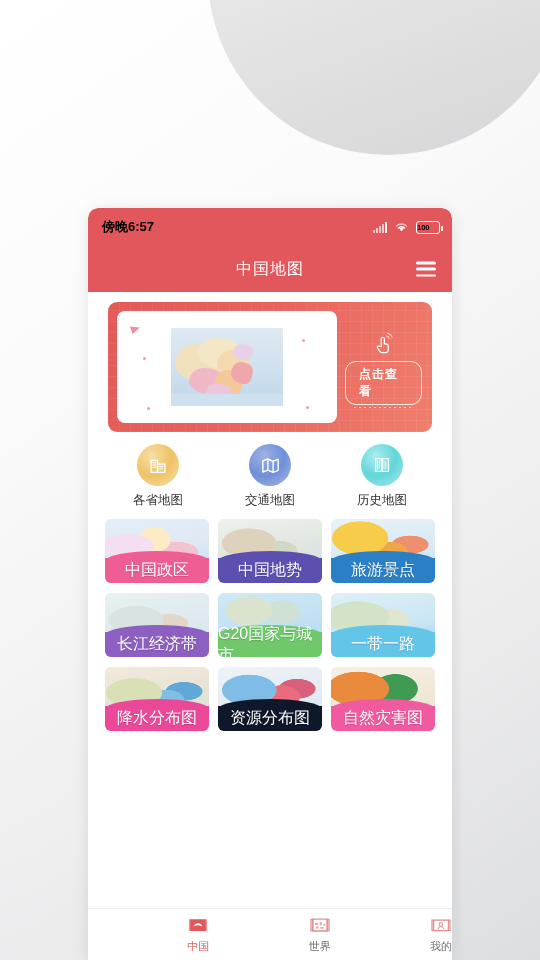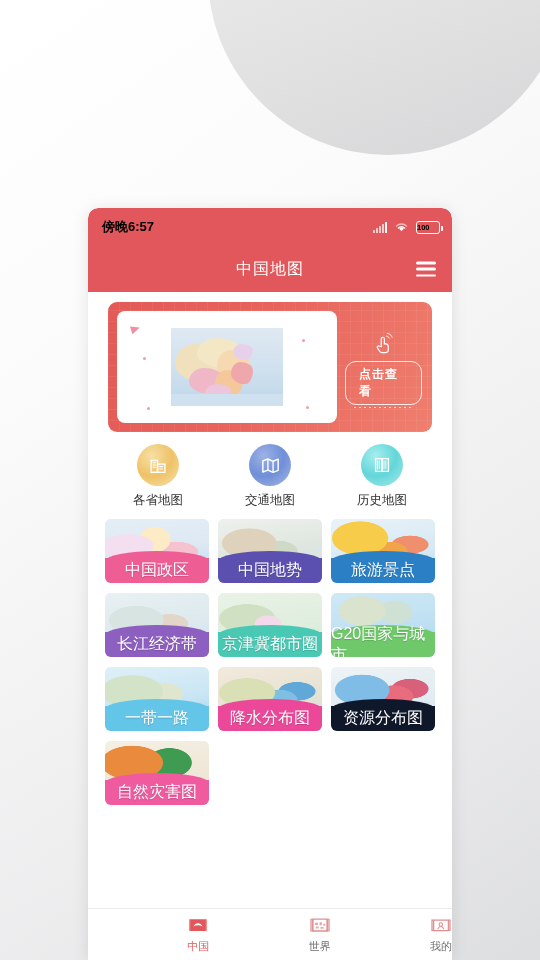--- a/index.html
+++ b/index.html
@@ -312,29 +312,20 @@
       <div class="mcard">
         <div class="thumb" style="background:
              radial-gradient(ellipse at 30% 42%, #d8e4e2 0 26%, transparent 27%),
              radial-gradient(ellipse at 62% 48%, #e2d6c9 0 20%, transparent 21%),
              linear-gradient(170deg,#e8f1f3 0%, #dde9ee 55%, #cfe1ee 100%);"></div>
         <div class="band" style="background:#8d5fc0">
           <span>长江经济带</span>
         </div>
       </div>
 
-      <div class="mcard">
-        <div class="thumb" style="background:
-             radial-gradient(ellipse at 48% 48%, #f3d9ea 0 17%, transparent 18%),
-             radial-gradient(ellipse at 28% 40%, #cfe0c3 0 26%, transparent 27%),
-             linear-gradient(170deg,#eaf2e6 0%, #dfeede 55%, #d5ead8 100%);"></div>
-        <div class="band" style="background:#49c9b4">
-          <span>京津冀都市圈</span>
-        </div>
-      </div>
 
       <div class="mcard">
         <div class="thumb" style="background:
              radial-gradient(ellipse at 30% 28%, #d9e3cd 0 22%, transparent 23%),
              radial-gradient(ellipse at 62% 30%, #cfe0d4 0 18%, transparent 19%),
              linear-gradient(170deg,#cfe9f6 0%, #bfe0f2 55%, #a8d6ee 100%);"></div>
         <div class="band" style="background:#6fc96a">
           <span>G20国家与城市</span>
         </div>
       </div>

